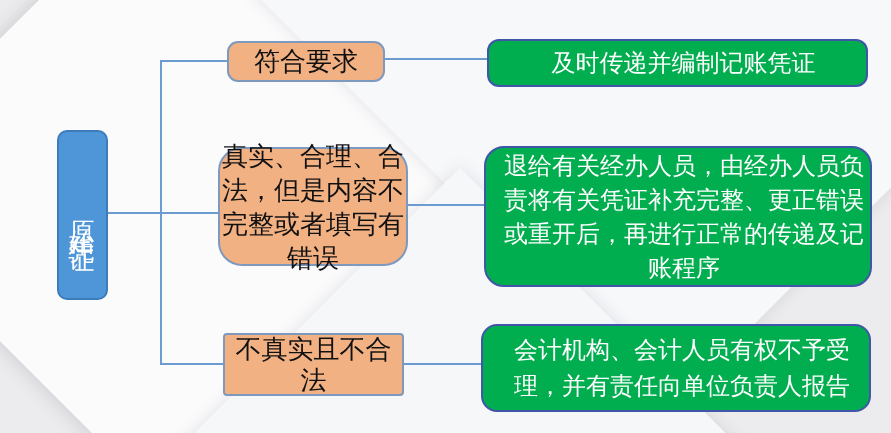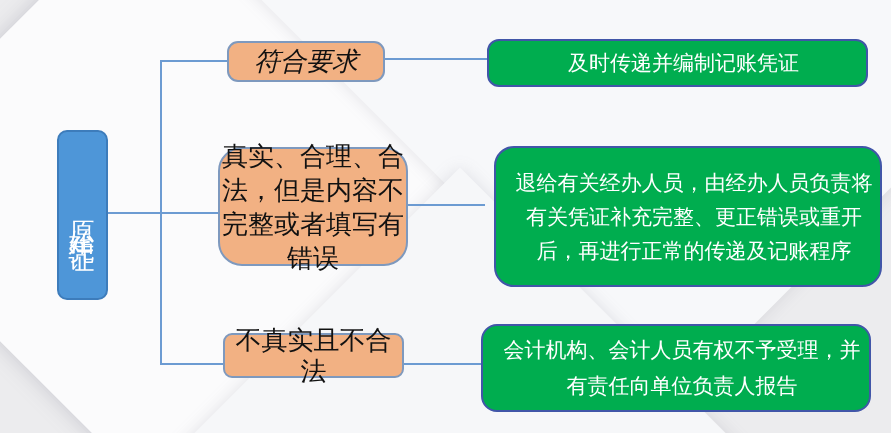--- a/index.html
+++ b/index.html
@@ -49,32 +49,32 @@
     writing-mode:vertical-rl;
     letter-spacing:9px;
     text-indent:6px;
   }
   .cond{
     background:var(--condition-fill,#F2B183);
     border:2px solid var(--condition-border,#7E99BE);
     color:#111111;
     font-size:26px;
   }
-  .cond1{left:227px;top:41px;width:158px;height:41px;border-radius:11px;font-style:italic;}
+  .cond1{left:227px;top:41px;width:158px;height:41px;border-radius:11px;}
   .cond2{left:218px;top:147px;width:190px;height:119px;border-radius:24px;line-height:34px;}
-  .cond3{left:223px;top:333px;width:181px;height:45px;border-radius:9px;line-height:31px;}
+  .cond3{left:223px;top:333px;width:181px;height:63px;border-radius:4px;line-height:31px;}
   .act{
     background:var(--action-fill,#00AD4F);
     border:2px solid var(--action-border,#4156A8);
     color:#ffffff;
-    font-size:21px;
+    font-size:24px;
     padding-left:12px;
   }
   .act1{left:487px;top:39px;width:381px;height:48px;border-radius:12px;}
-  .act2{left:494px;top:146px;width:388px;height:141px;border-radius:20px;line-height:34px;}
+  .act2{left:484px;top:146px;width:388px;height:141px;border-radius:20px;line-height:34px;}
   .act3{left:481px;top:324px;width:390px;height:88px;border-radius:16px;line-height:36px;text-align:center;}
 </style>
 </head>
 <body>
 
 <div class="stage">
 
   <div class="diamond d1"></div>
   <div class="diamond d2"></div>
   <div class="diamond d3"></div>

